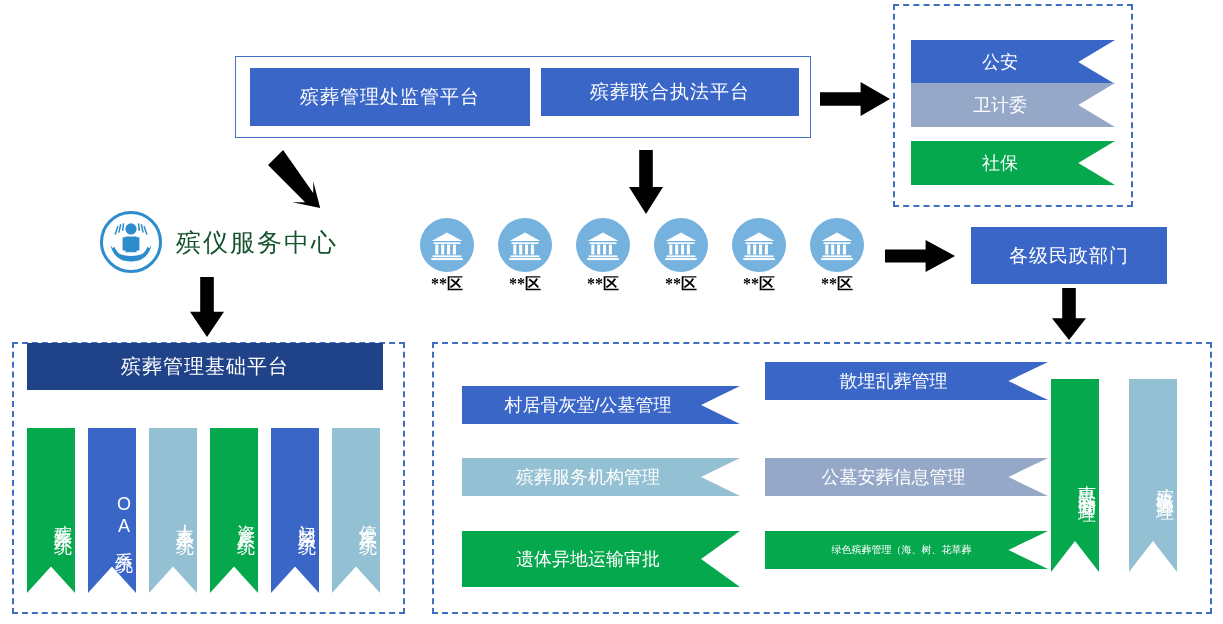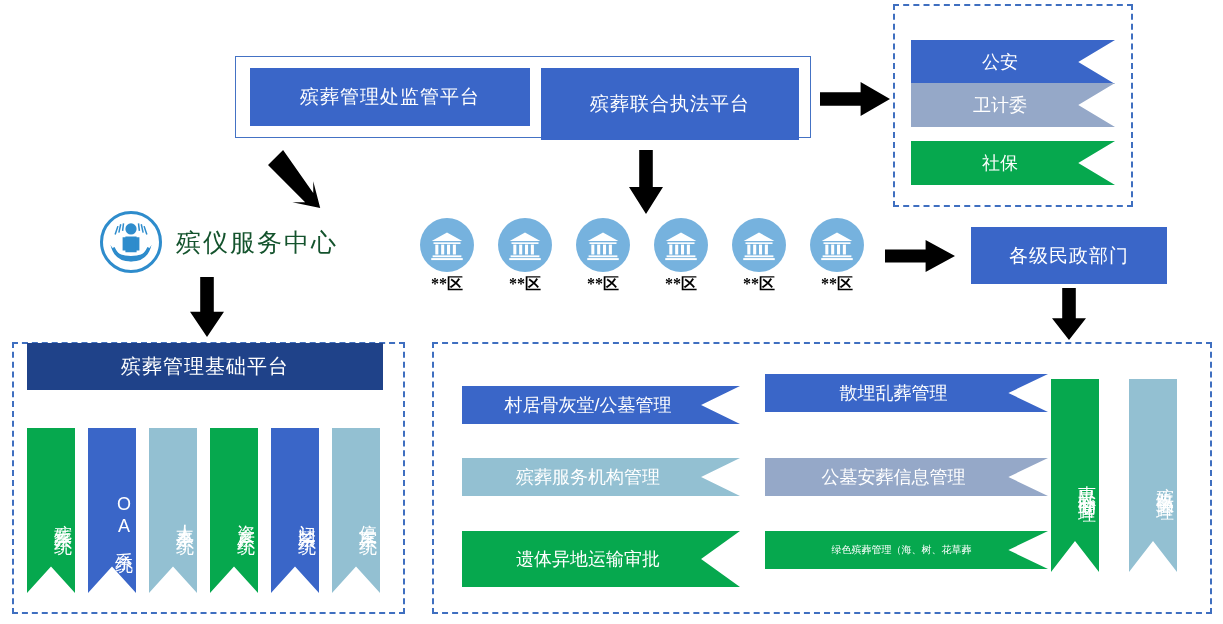--- a/index.html
+++ b/index.html
@@ -122,21 +122,21 @@
 <body>
 
 <div id="stage">
 
   <div class="abs solid-box" style="left:235px; top:56px; width:576px; height:82px;"></div>
 
   <div class="abs blue-box" style="left:250px; top:68px; width:280px; height:58px;">
     <span>殡葬管理处监管平台</span>
   </div>
 
-  <div class="abs blue-box" style="left:541px; top:68px; width:258px; height:72px;text-align:center;">
+  <div class="abs blue-box" style="left:541px; top:68px; width:258px; height:48px;text-align:center;">
     <span>殡葬联合执法平台</span>
   </div>
 
   <div class="abs arrow-right" style="left:820px; top:82px; width:70px; height:34px;"></div>
 
   <div class="abs dashed-panel" style="left:893px; top:4px; width:240px; height:203px;"></div>
 
   <div class="abs chev c-blue" style="left:911px; top:40px; width:204px; height:44px;">
     <span>公安</span>
   </div>
@@ -323,21 +323,21 @@
   <div class="abs chev wide c-blue" style="left:462px; top:386px; width:278px; height:38px;">
     <span>村居骨灰堂/公墓管理</span>
   </div>
   <div class="abs chev wide c-lblue" style="left:462px; top:458px; width:278px; height:38px;">
     <span>殡葬服务机构管理</span>
   </div>
   <div class="abs chev wide c-green" style="left:462px; top:531px; width:278px; height:56px;">
     <span>遗体异地运输审批</span>
   </div>
 
-  <div class="abs chev wide c-blue" style="left:765px; top:374px; width:283px; height:38px;">
+  <div class="abs chev wide c-blue" style="left:765px; top:362px; width:283px; height:38px;">
     <span>散埋乱葬管理</span>
   </div>
   <div class="abs chev wide c-slate" style="left:765px; top:458px; width:283px; height:38px;">
     <span>公墓安葬信息管理</span>
   </div>
   <div class="abs chev wide c-green" style="left:765px; top:531px; width:283px; height:38px; font-size:10px; padding-right:10px;">
     <span>绿色殡葬管理（海、树、花草葬</span>
   </div>
 
   <div class="abs ribbon c-green" style="left:1051px; top:379px; width:48px; height:193px;">

